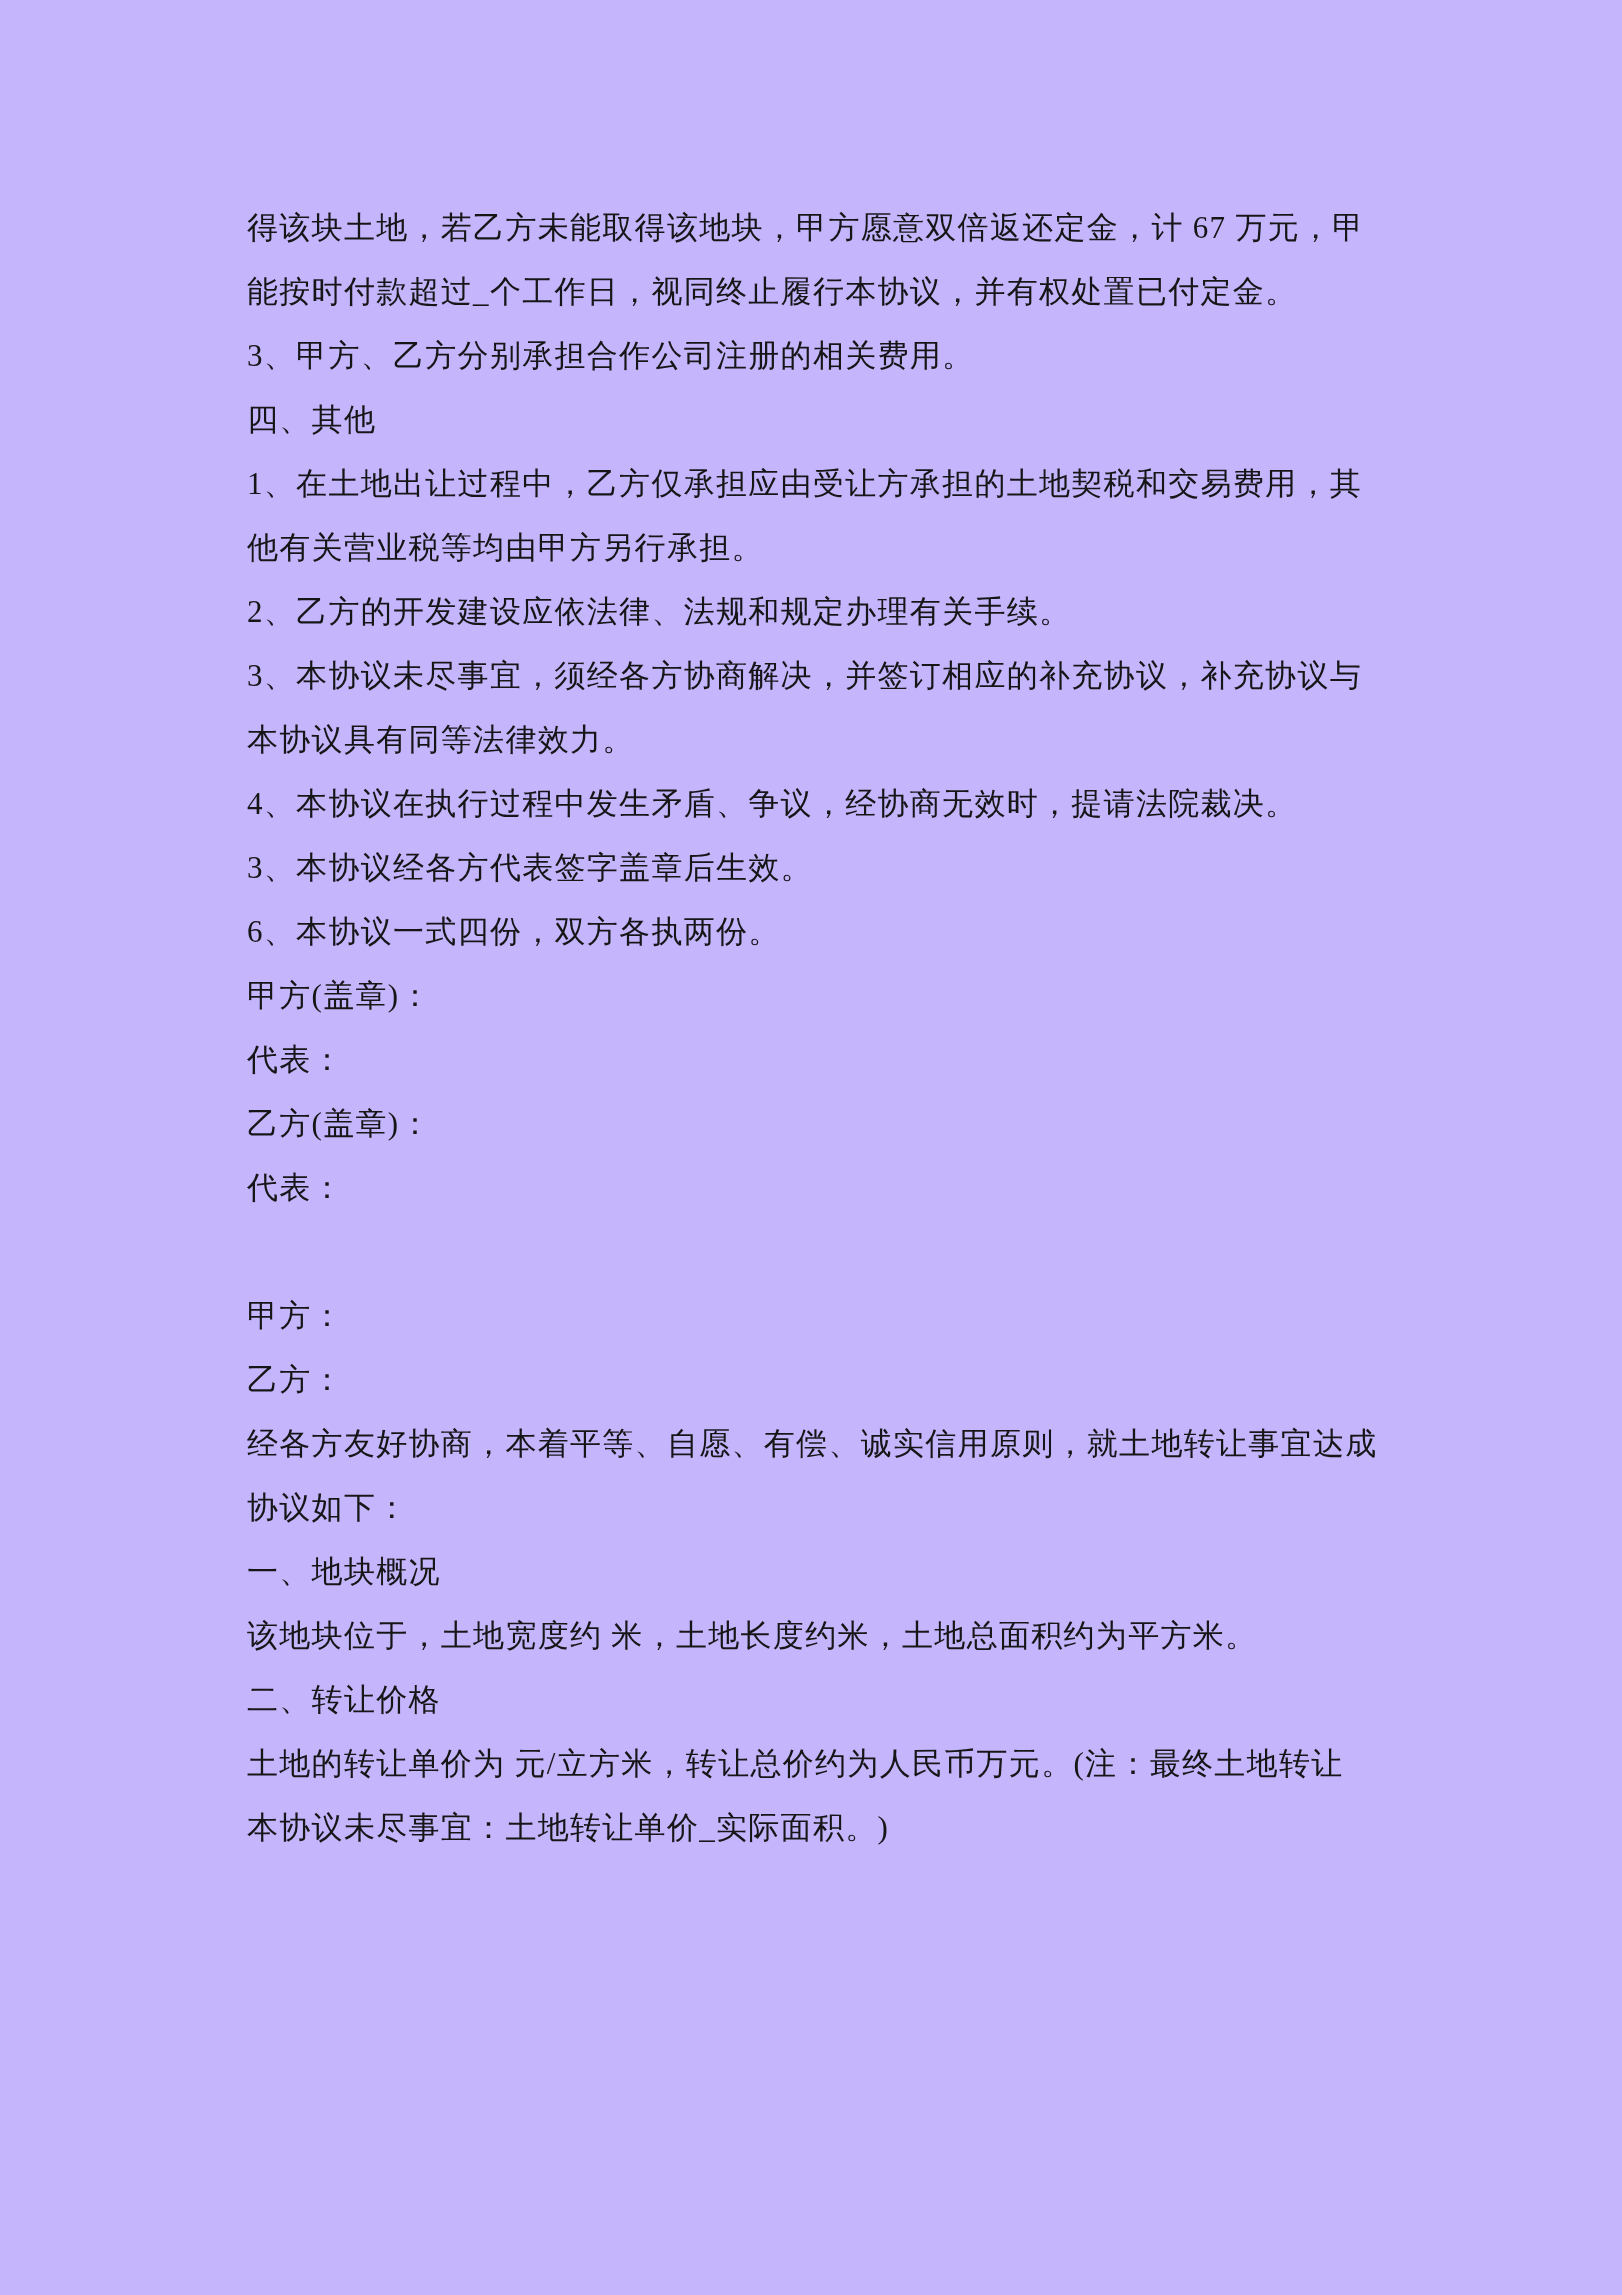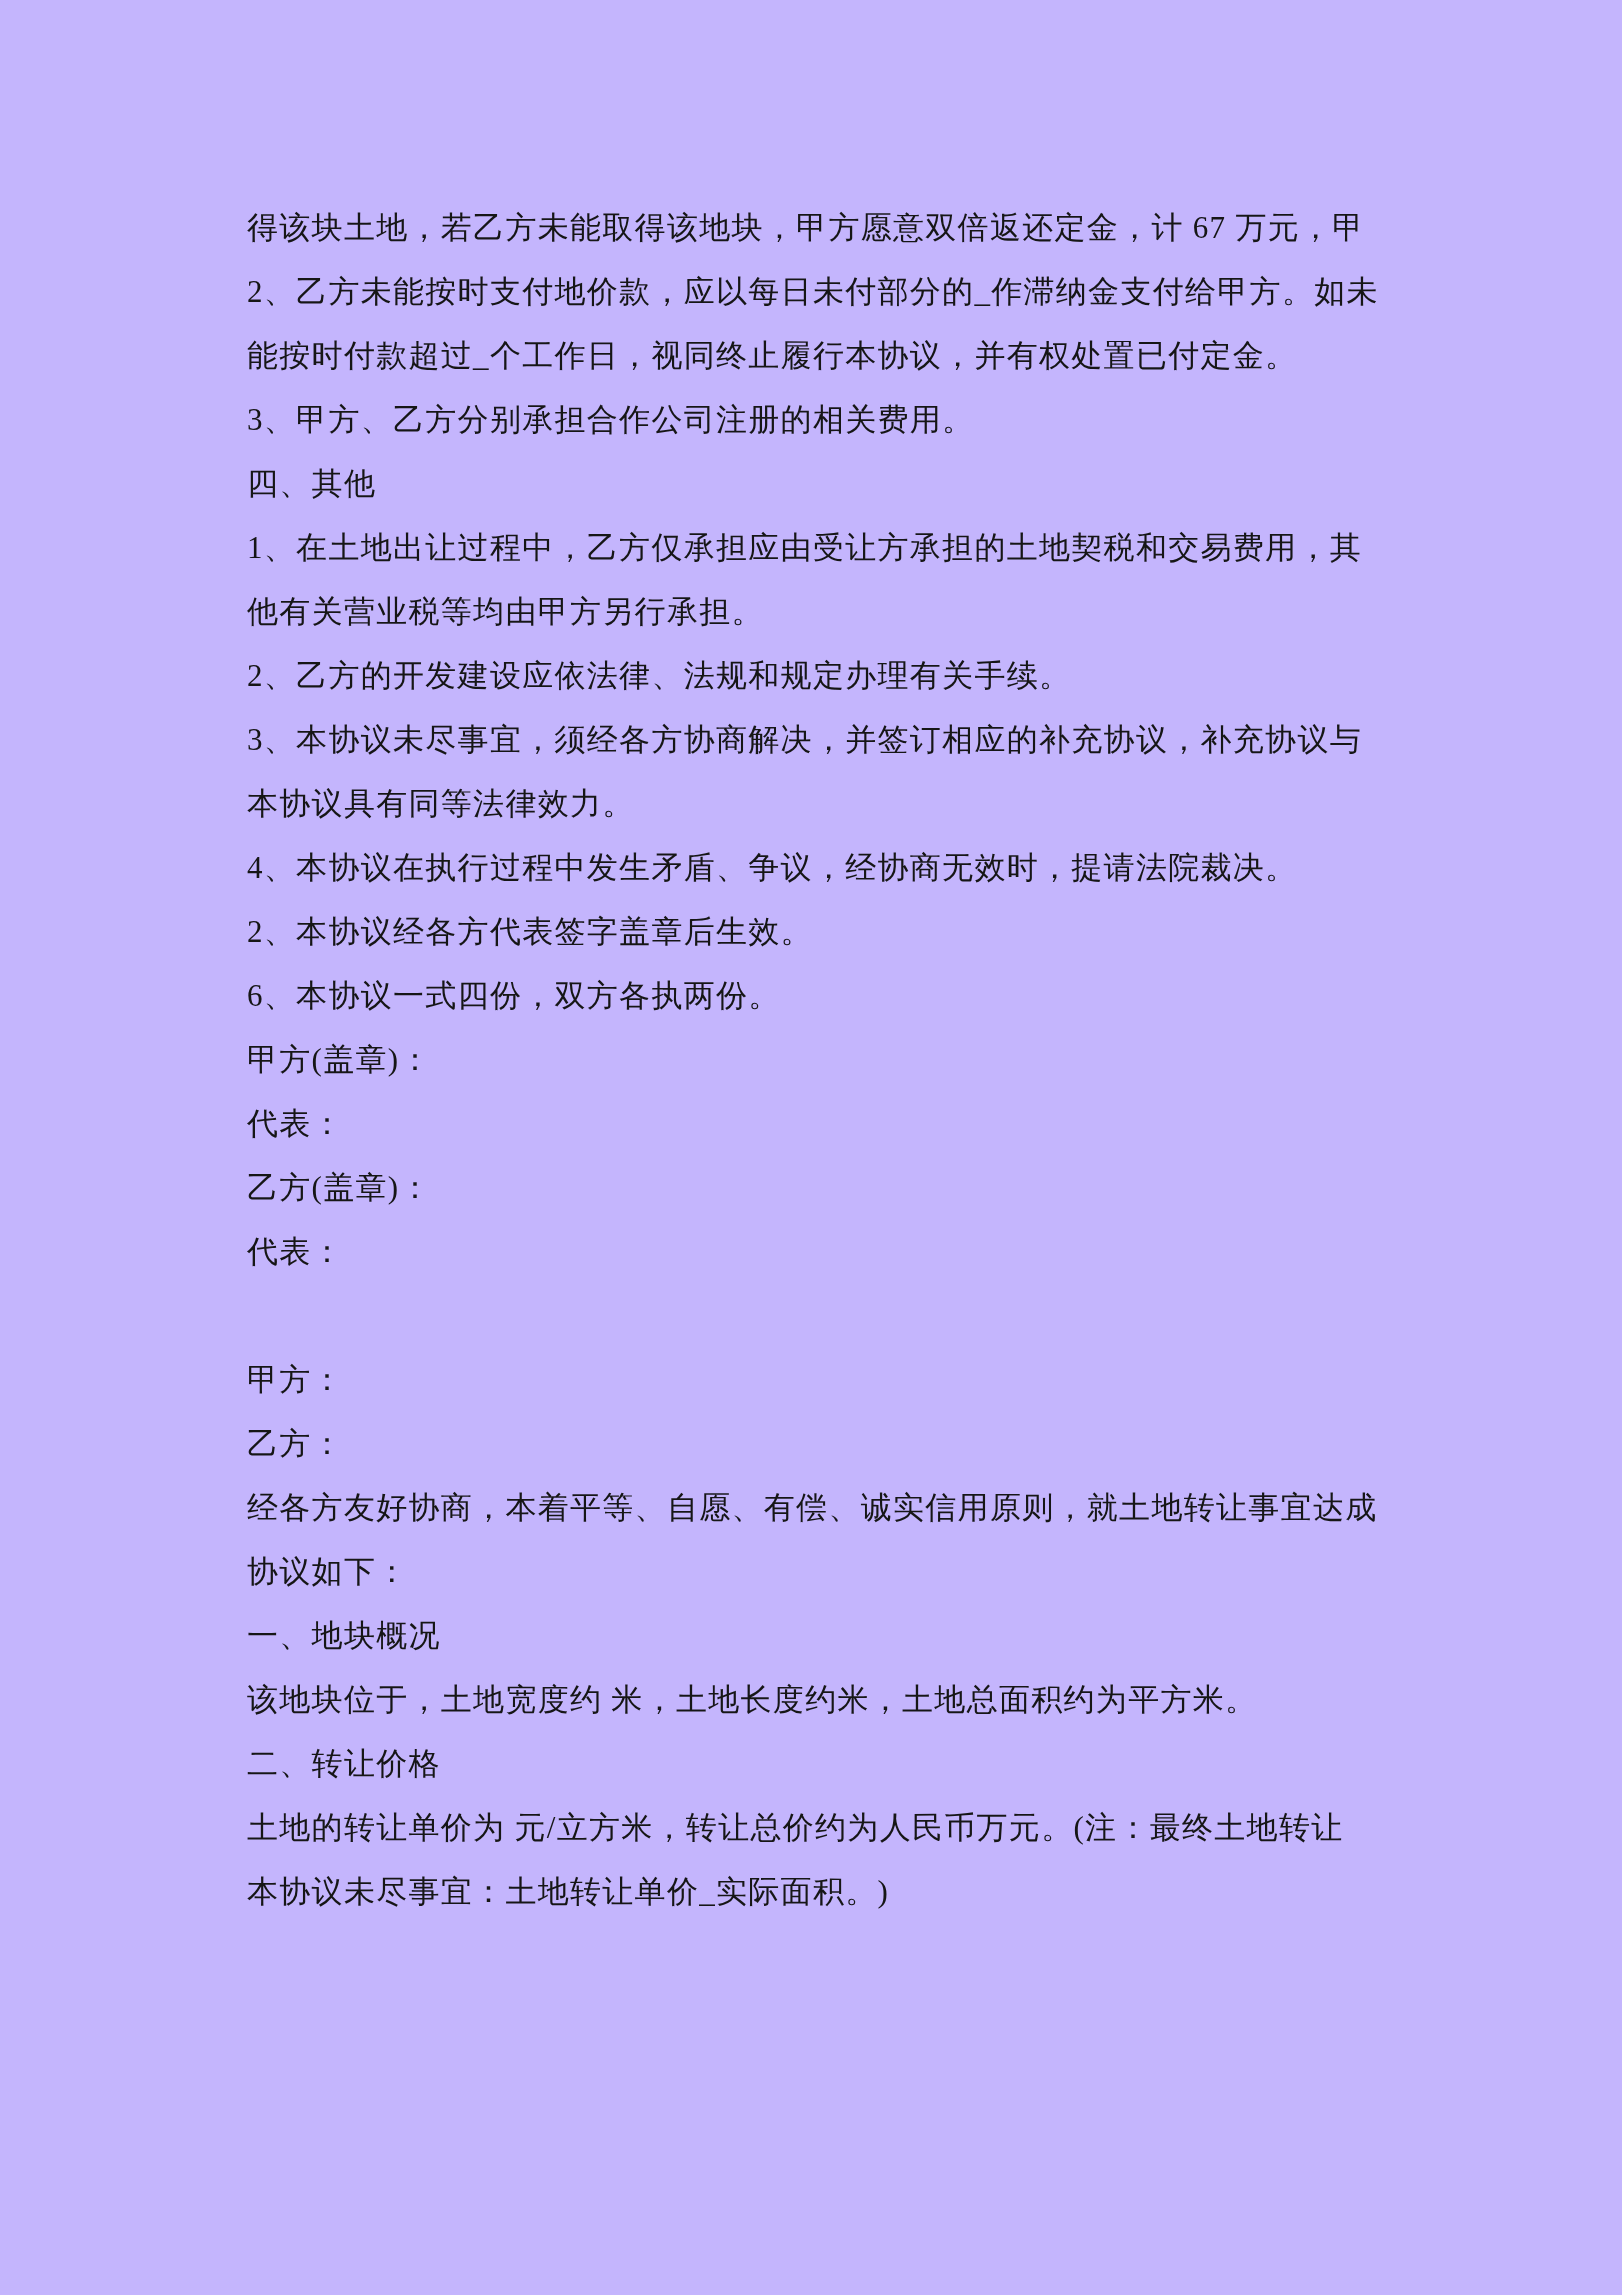--- a/index.html
+++ b/index.html
@@ -30,31 +30,30 @@
     white-space: nowrap;
     text-align: left;
   }
 </style>
 </head>
 <body>
 
 <div class="page">
   <div class="content">
     <div class="line">得该块土地，若乙方未能取得该地块，甲方愿意双倍返还定金，计 67 万元，甲</div>
-    <div class="line">2、乙方未能按时支付地价款，应以每日未付部分的_作滞纳金支付给甲方。如未</div>
     <div class="line">能按时付款超过_个工作日，视同终止履行本协议，并有权处置已付定金。</div>
     <div class="line">3、甲方、乙方分别承担合作公司注册的相关费用。</div>
     <div class="line">四、其他</div>
     <div class="line">1、在土地出让过程中，乙方仅承担应由受让方承担的土地契税和交易费用，其</div>
     <div class="line">他有关营业税等均由甲方另行承担。</div>
     <div class="line">2、乙方的开发建设应依法律、法规和规定办理有关手续。</div>
     <div class="line">3、本协议未尽事宜，须经各方协商解决，并签订相应的补充协议，补充协议与</div>
     <div class="line">本协议具有同等法律效力。</div>
     <div class="line">4、本协议在执行过程中发生矛盾、争议，经协商无效时，提请法院裁决。</div>
-    <div class="line">2、本协议经各方代表签字盖章后生效。</div>
+    <div class="line">3、本协议经各方代表签字盖章后生效。</div>
     <div class="line">6、本协议一式四份，双方各执两份。</div>
     <div class="line">甲方(盖章)：</div>
     <div class="line">代表：</div>
     <div class="line">乙方(盖章)：</div>
     <div class="line">代表：</div>
     <div class="line"></div>
     <div class="line">甲方：</div>
     <div class="line">乙方：</div>
     <div class="line">经各方友好协商，本着平等、自愿、有偿、诚实信用原则，就土地转让事宜达成</div>
     <div class="line">协议如下：</div>

